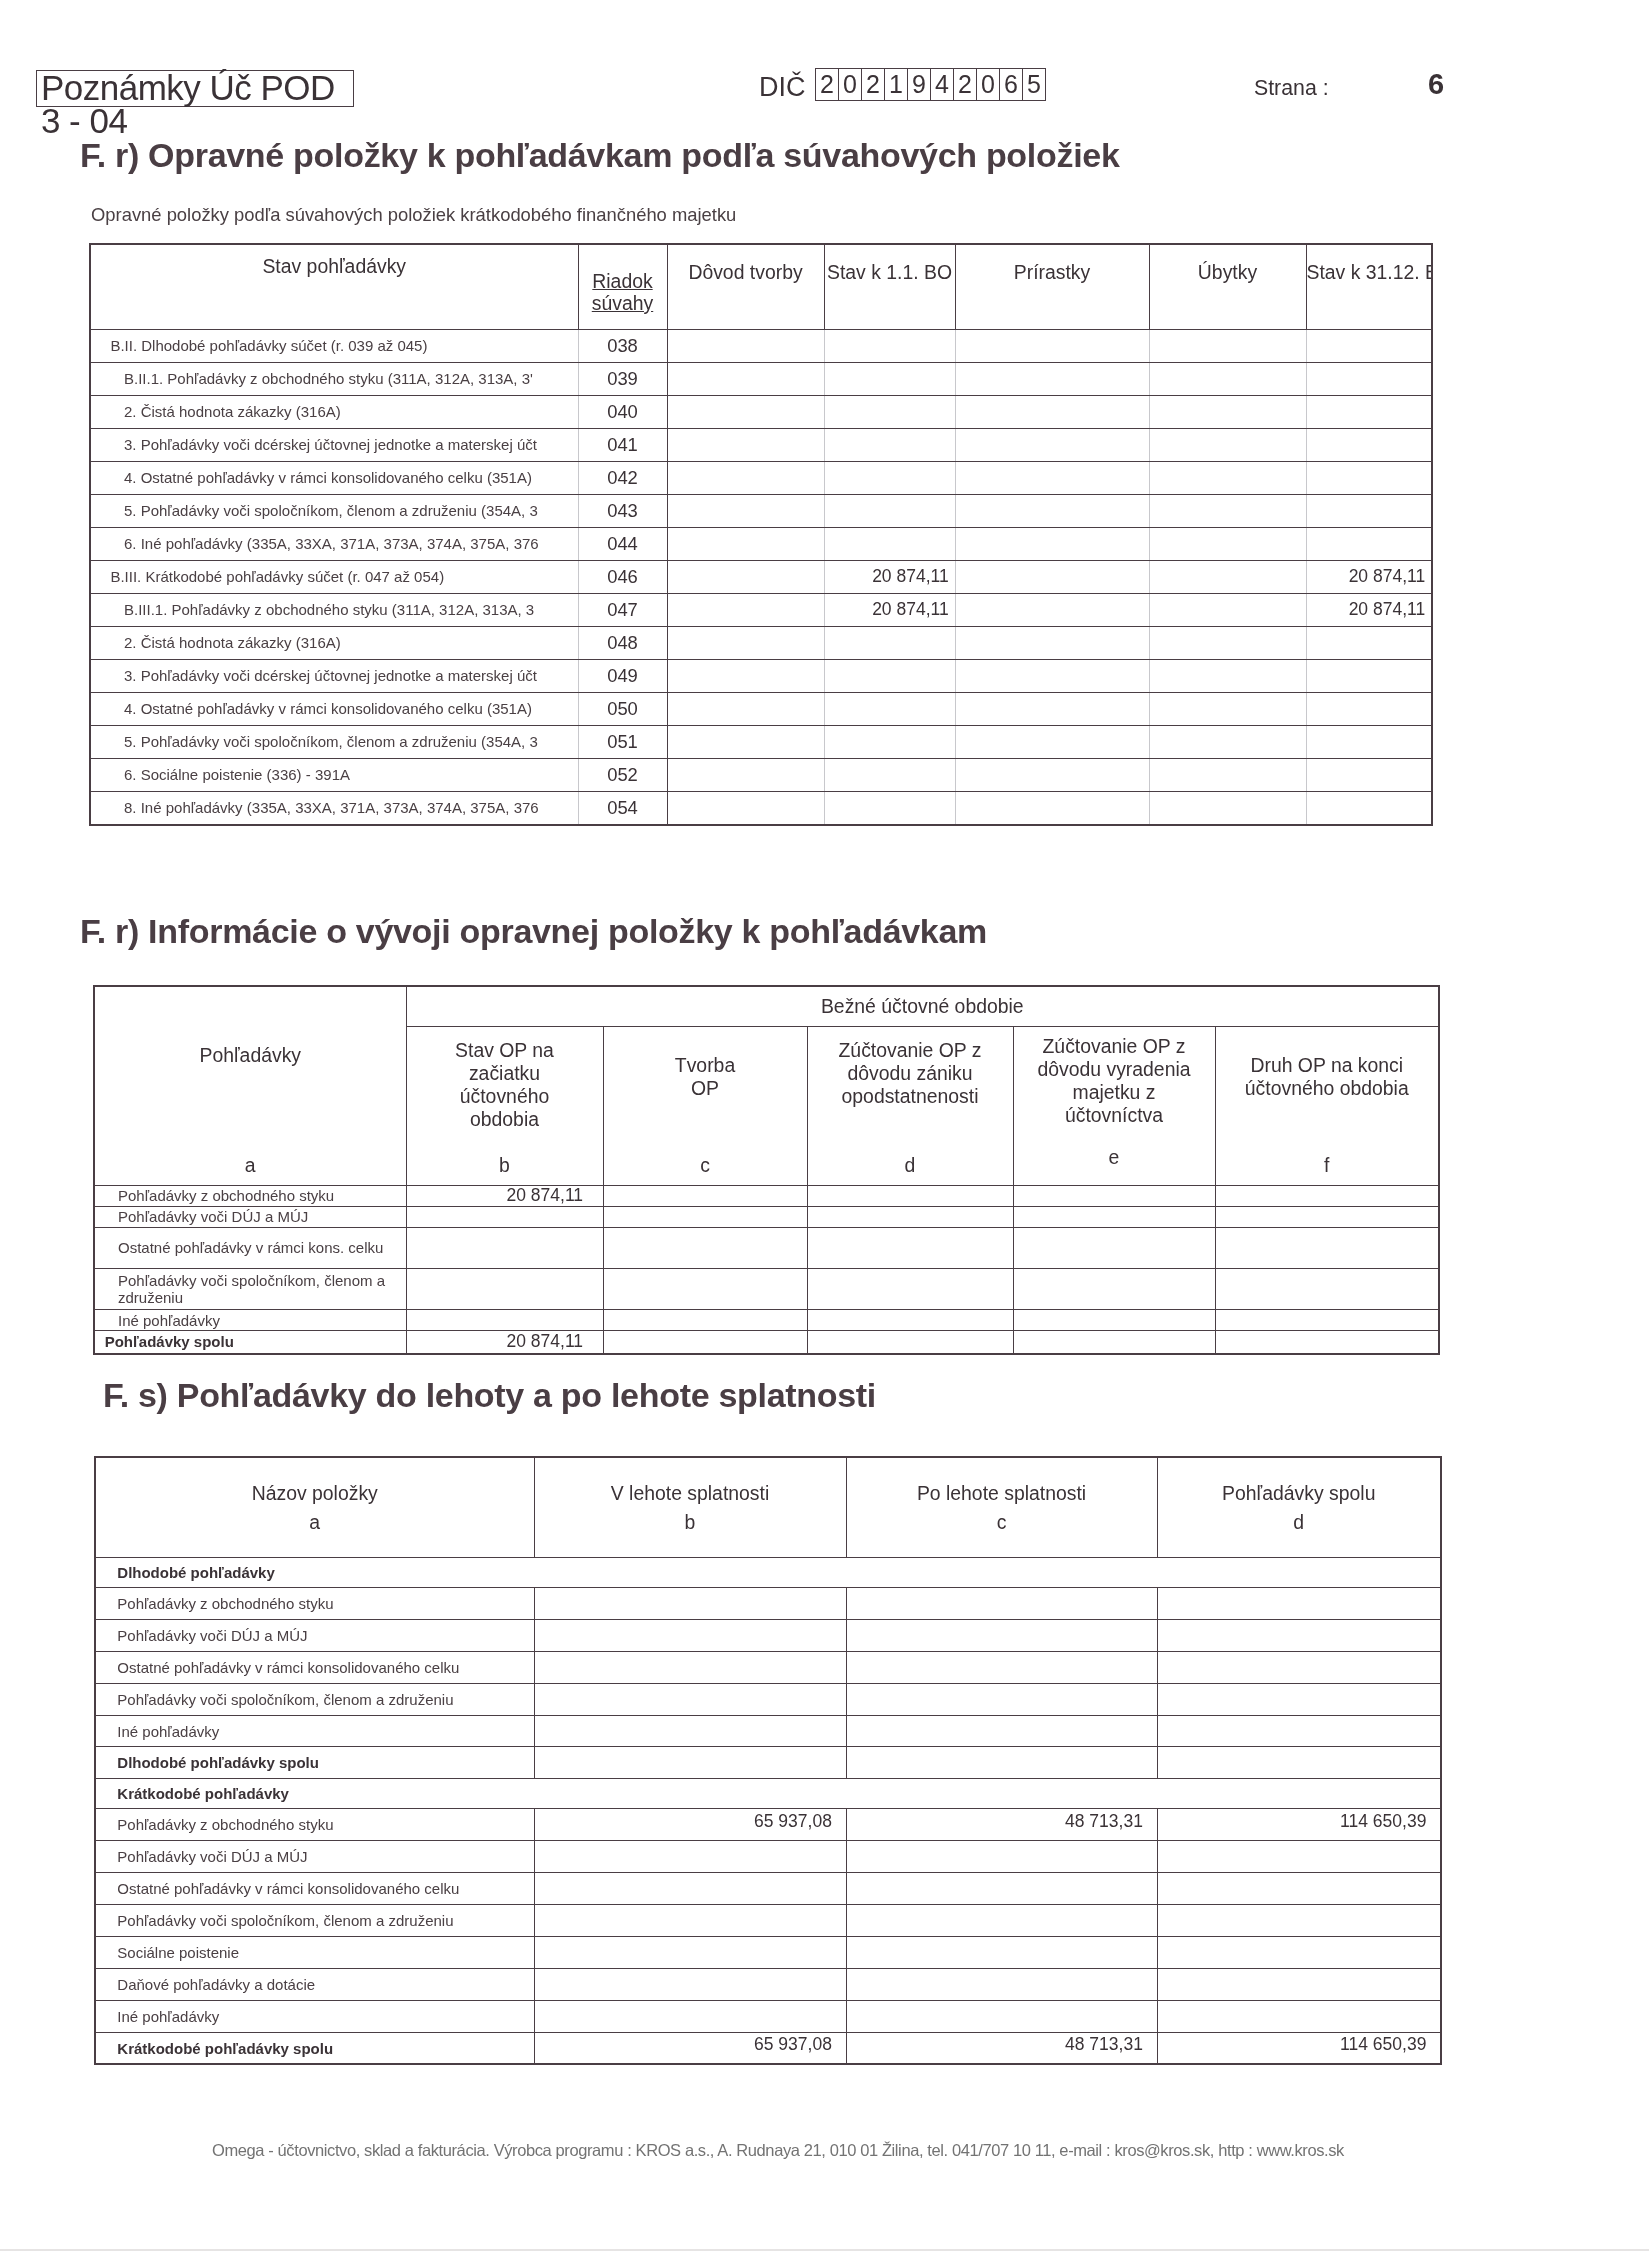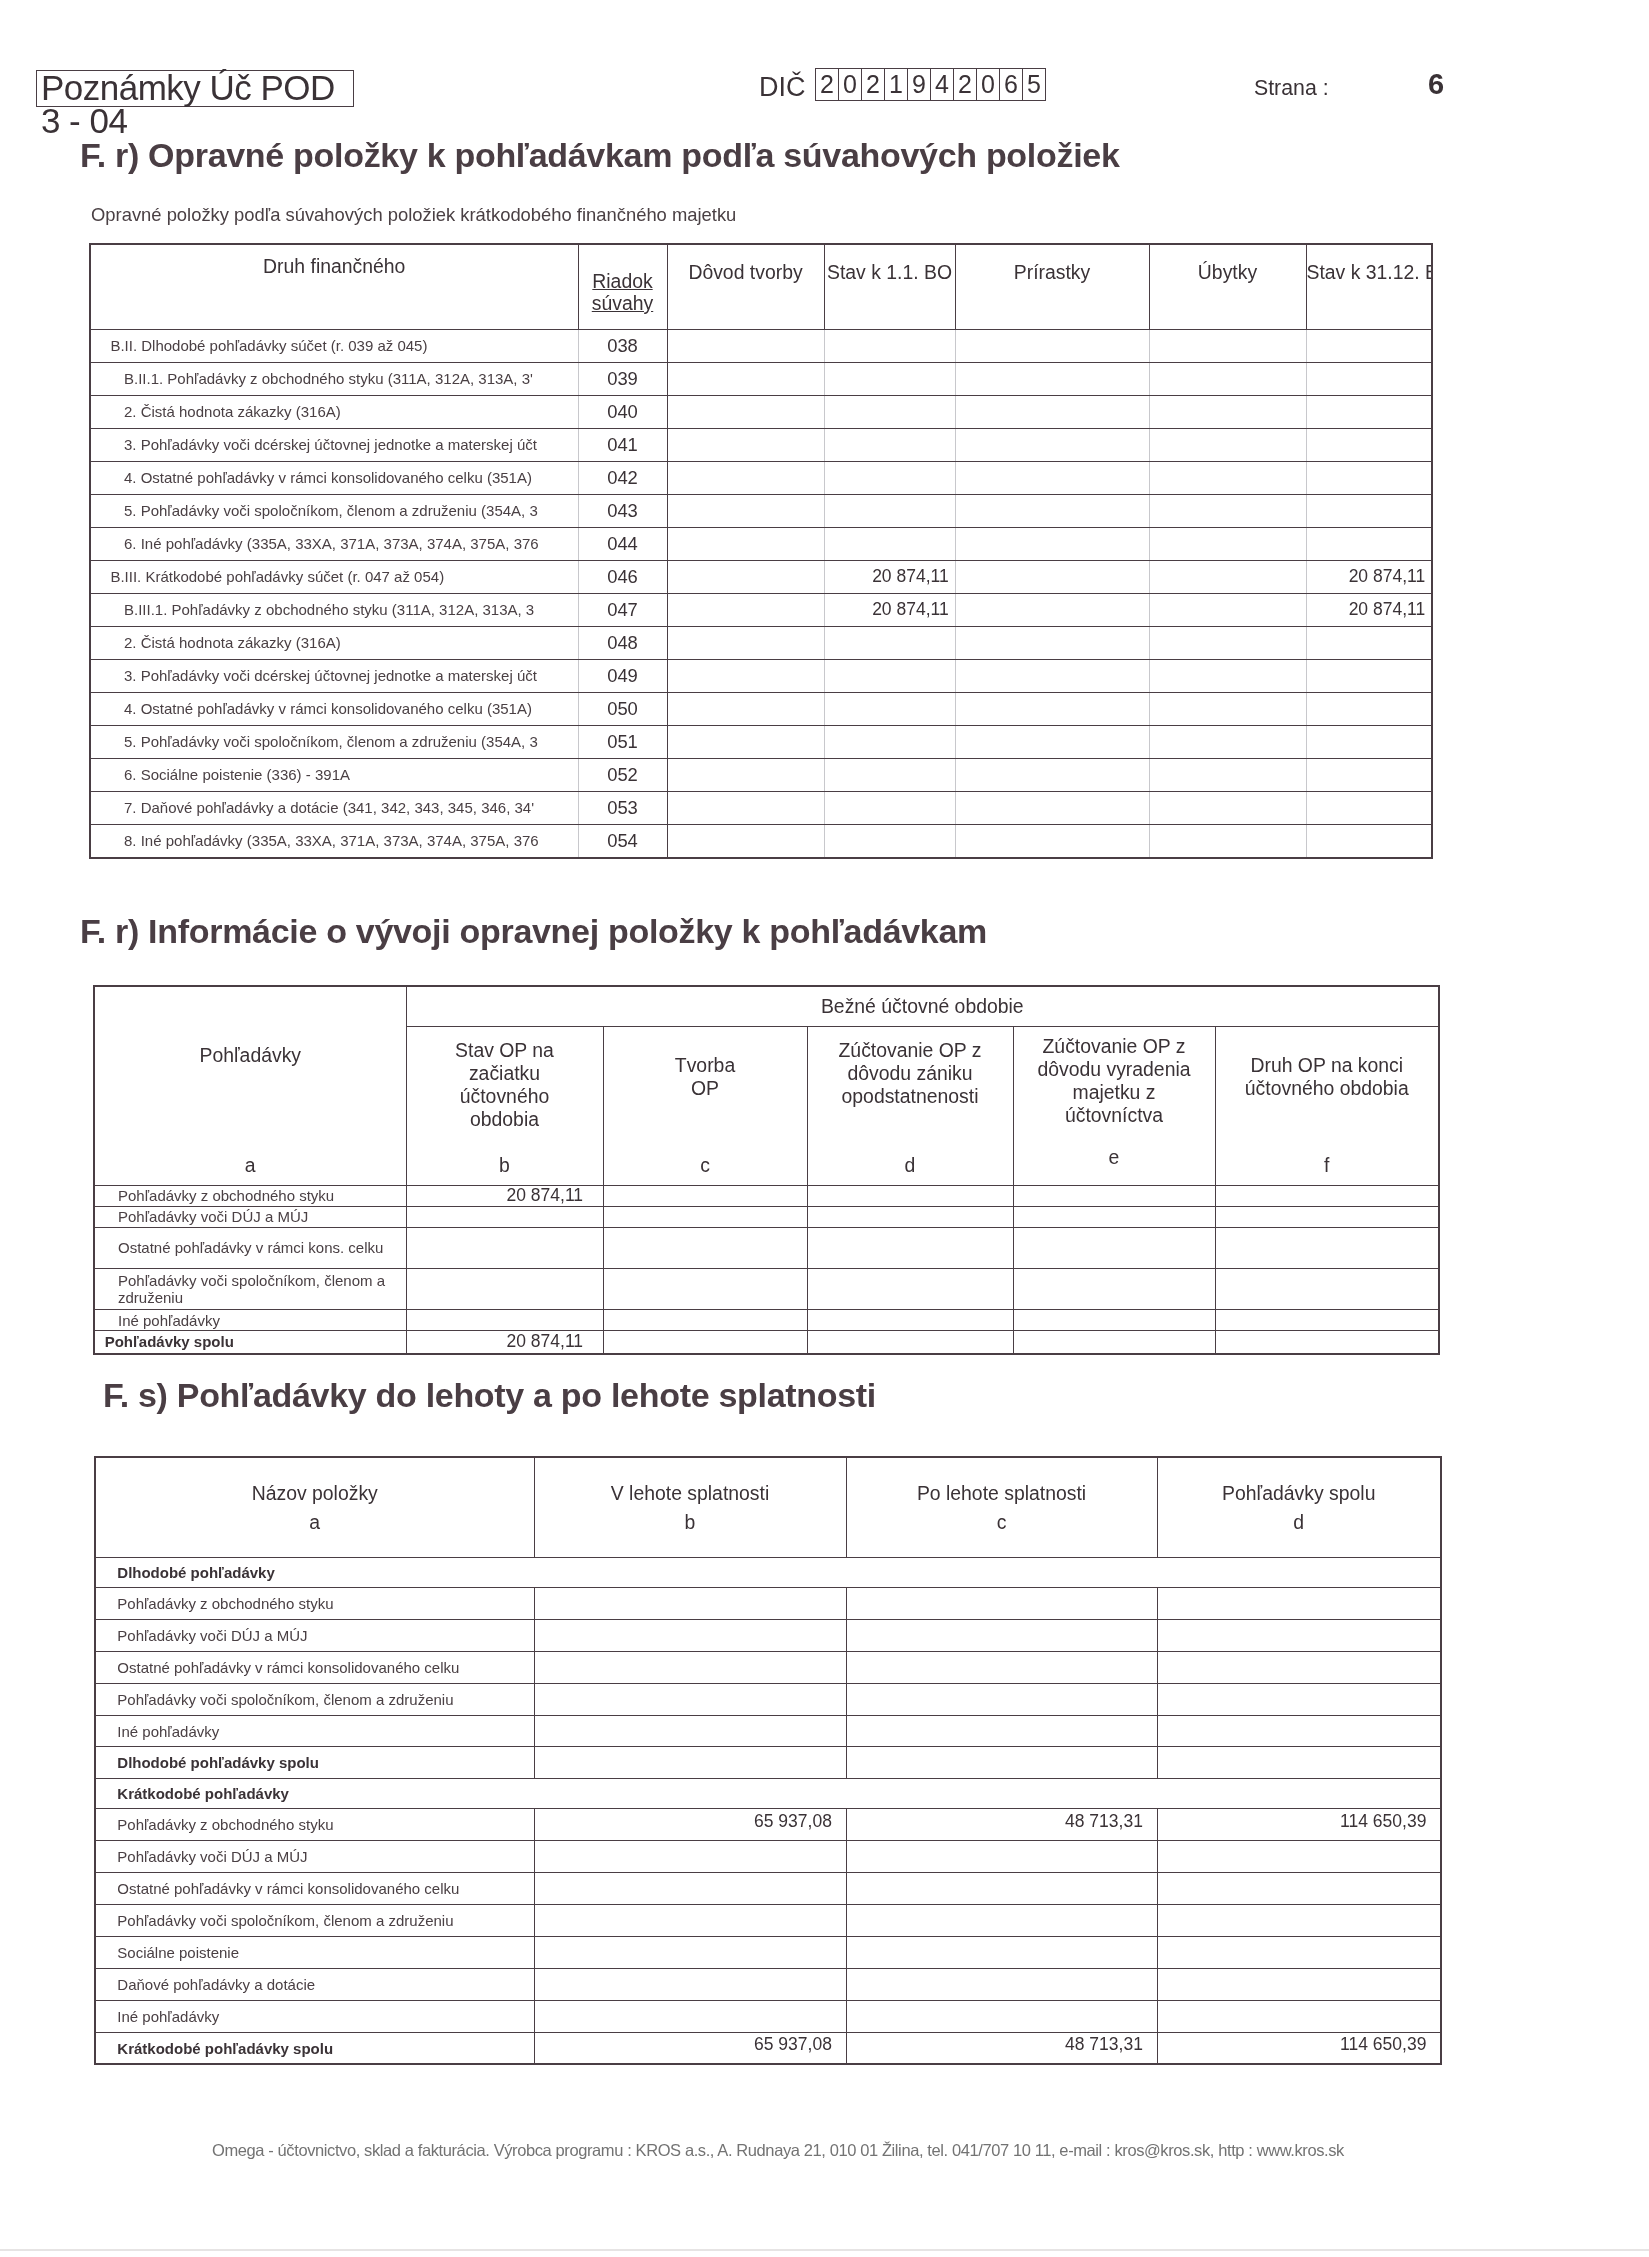--- a/index.html
+++ b/index.html
@@ -109,21 +109,21 @@
     <col style="width:488px">
       <col style="width:89px">
       <col style="width:157px">
     <col style="width:131px">
       <col style="width:194px">
       <col style="width:157px">
       <col style="width:126px">
   </colgroup>
   <thead>
     <tr>
-      <th>Druh finančného</th>
+      <th>Stav pohľadávky</th>
       <th style="white-space:normal;padding-top:10px;vertical-align:middle;text-decoration:underline;"><span>Riadok súvahy</span></th>
       <th style="padding-top:15.5px;">Dôvod tvorby</th>
       <th style="padding-top:15.5px;">Stav k 1.1. BO</th>
       <th style="padding-top:15.5px;">Prírastky</th>
       <th style="padding-top:15.5px;">Úbytky</th>
       <th style="padding-top:15.5px;">Stav k 31.12. BO</th>
     </tr>
   </thead>
   <tbody id="t1-body">
       <tr>
@@ -239,29 +239,20 @@
         <td class="row">051</td>
         <td class="num"></td>
         <td class="num"></td>
         <td class="num"></td>
         <td class="num"></td>
         <td class="num" style="border-right:1.9px solid #4a3e44;"></td>
       </tr>
       <tr>
         <td class="lbl sub-item">6. Sociálne poistenie (336) - 391A</td>
         <td class="row">052</td>
-        <td class="num"></td>
-        <td class="num"></td>
-        <td class="num"></td>
-        <td class="num"></td>
-        <td class="num" style="border-right:1.9px solid #4a3e44;"></td>
-      </tr>
-      <tr>
-        <td class="lbl sub-item">7. Daňové pohľadávky a dotácie (341, 342, 343, 345, 346, 34'</td>
-        <td class="row">053</td>
         <td class="num"></td>
         <td class="num"></td>
         <td class="num"></td>
         <td class="num"></td>
         <td class="num" style="border-right:1.9px solid #4a3e44;"></td>
       </tr>
       <tr>
         <td class="lbl sub-item">8. Iné pohľadávky (335A, 33XA, 371A, 373A, 374A, 375A, 376</td>
         <td class="row">054</td>
         <td class="num"></td>

